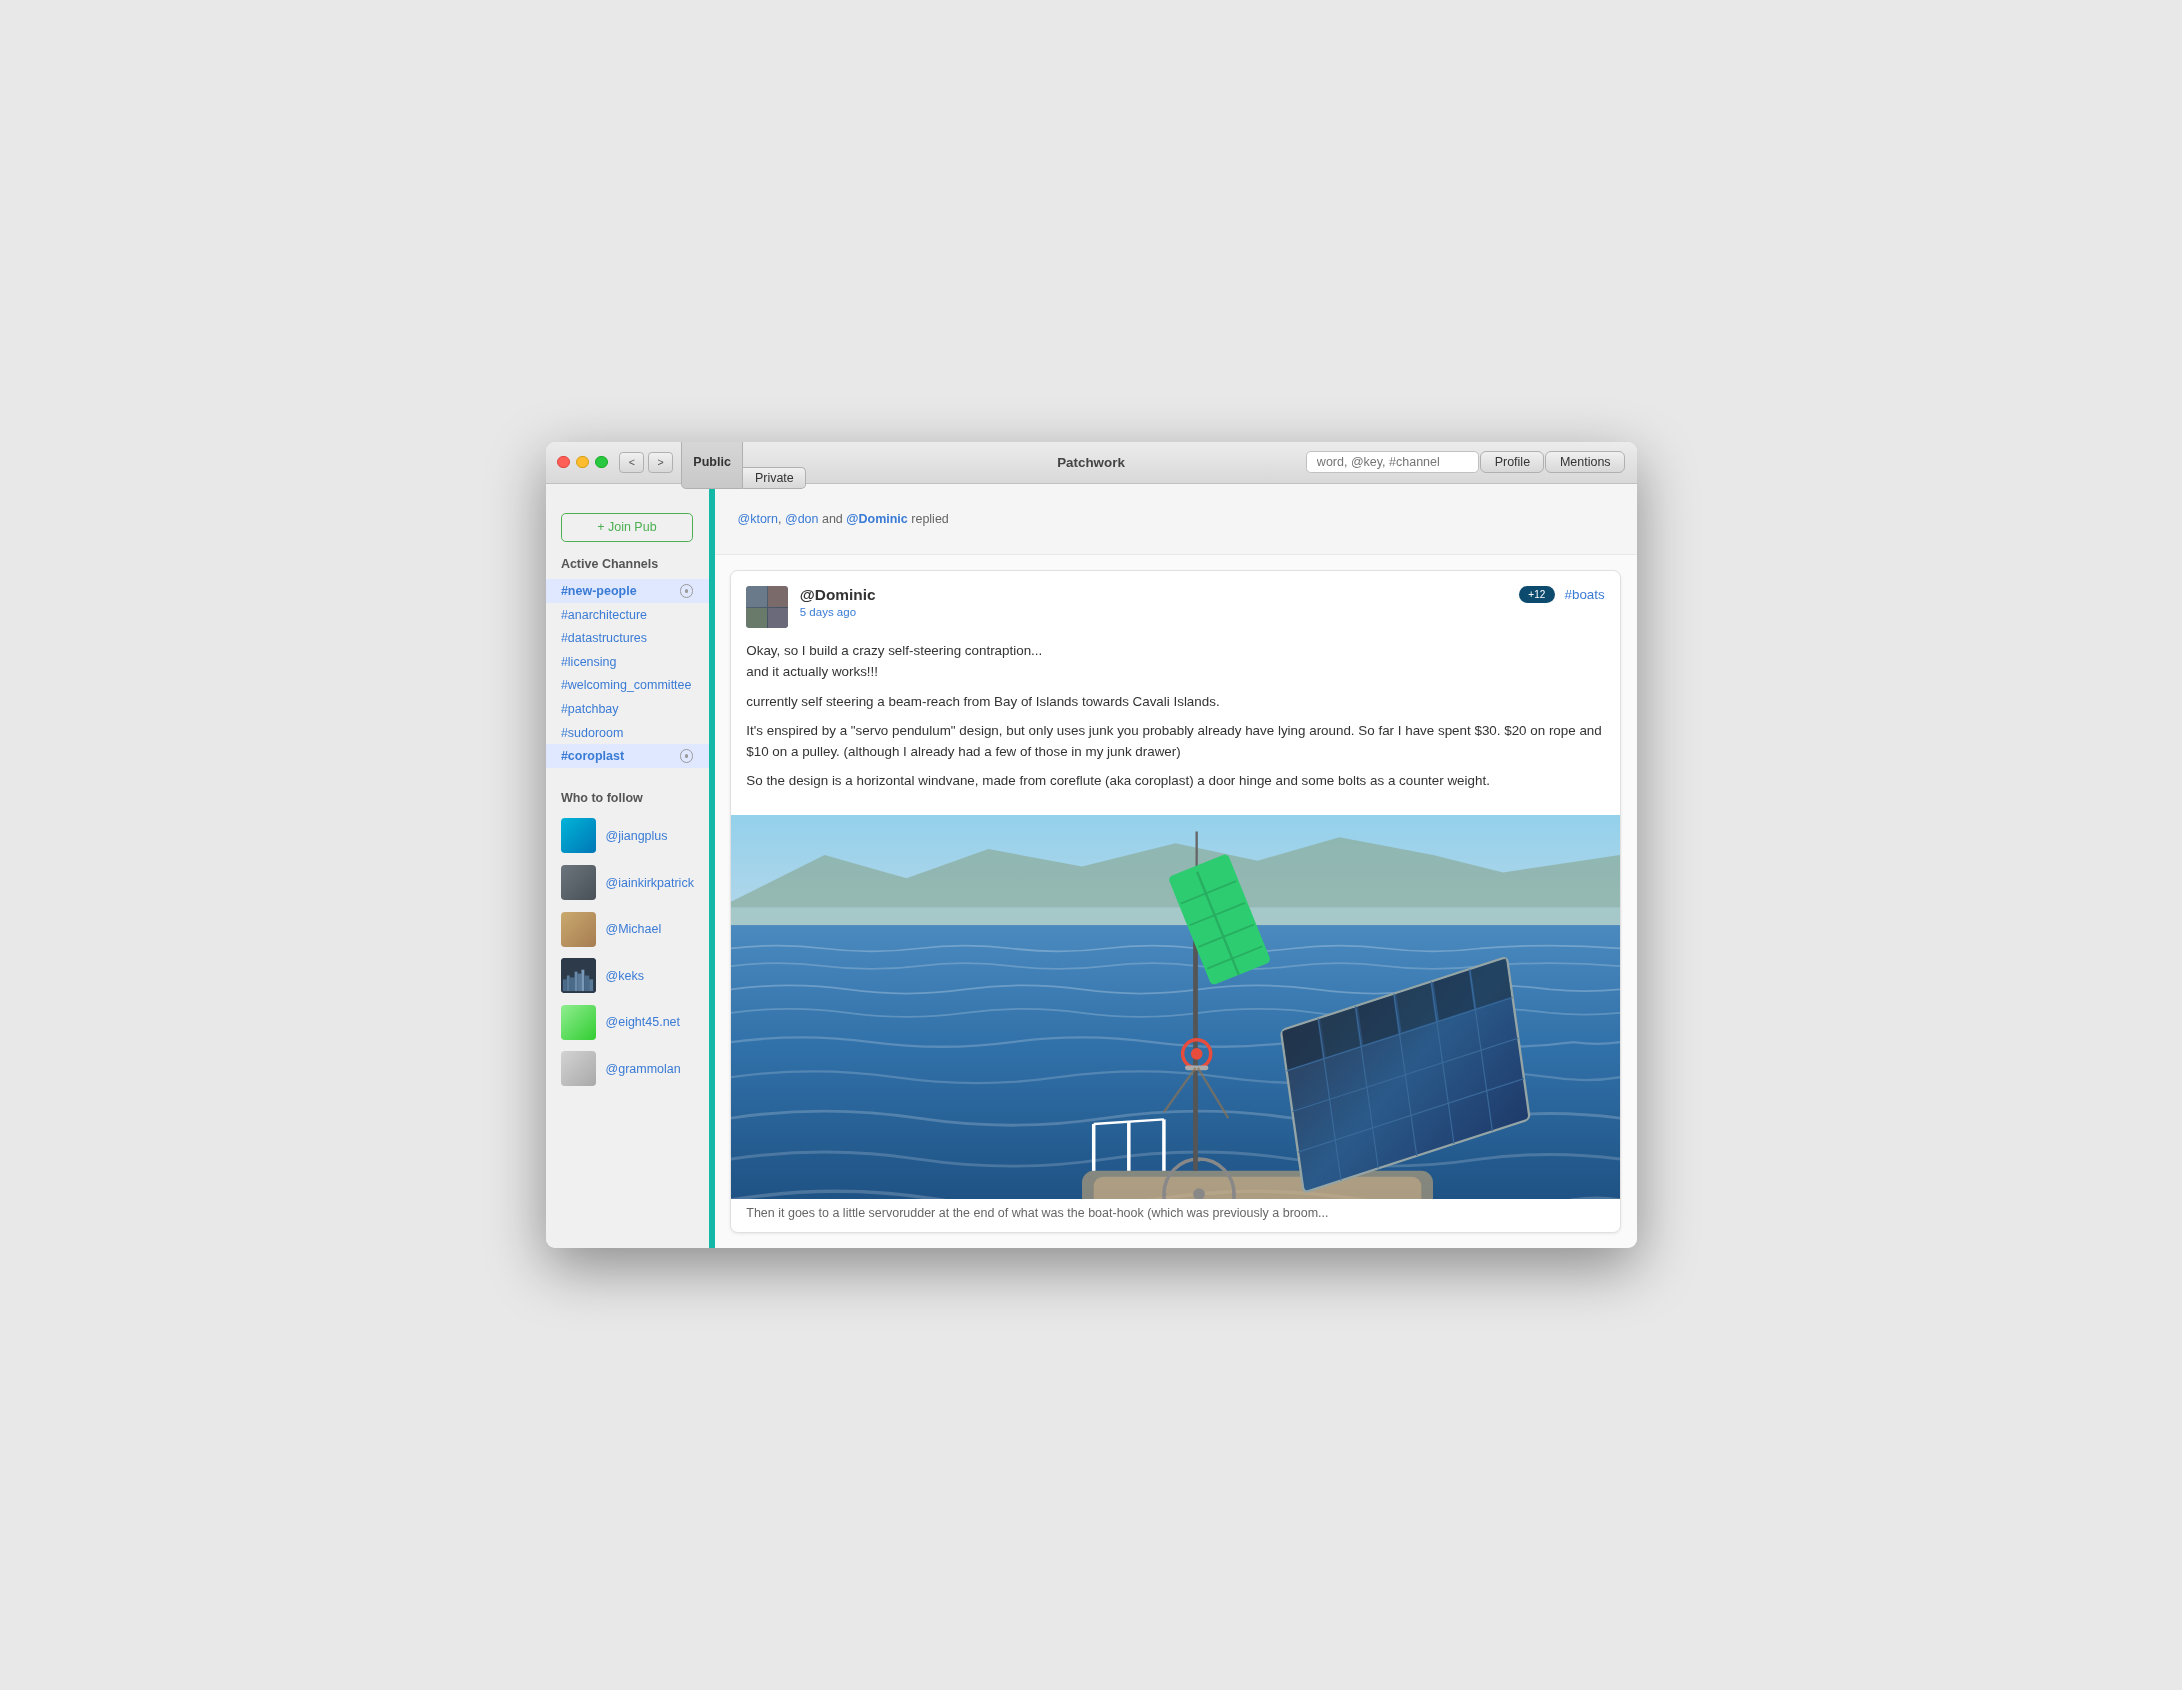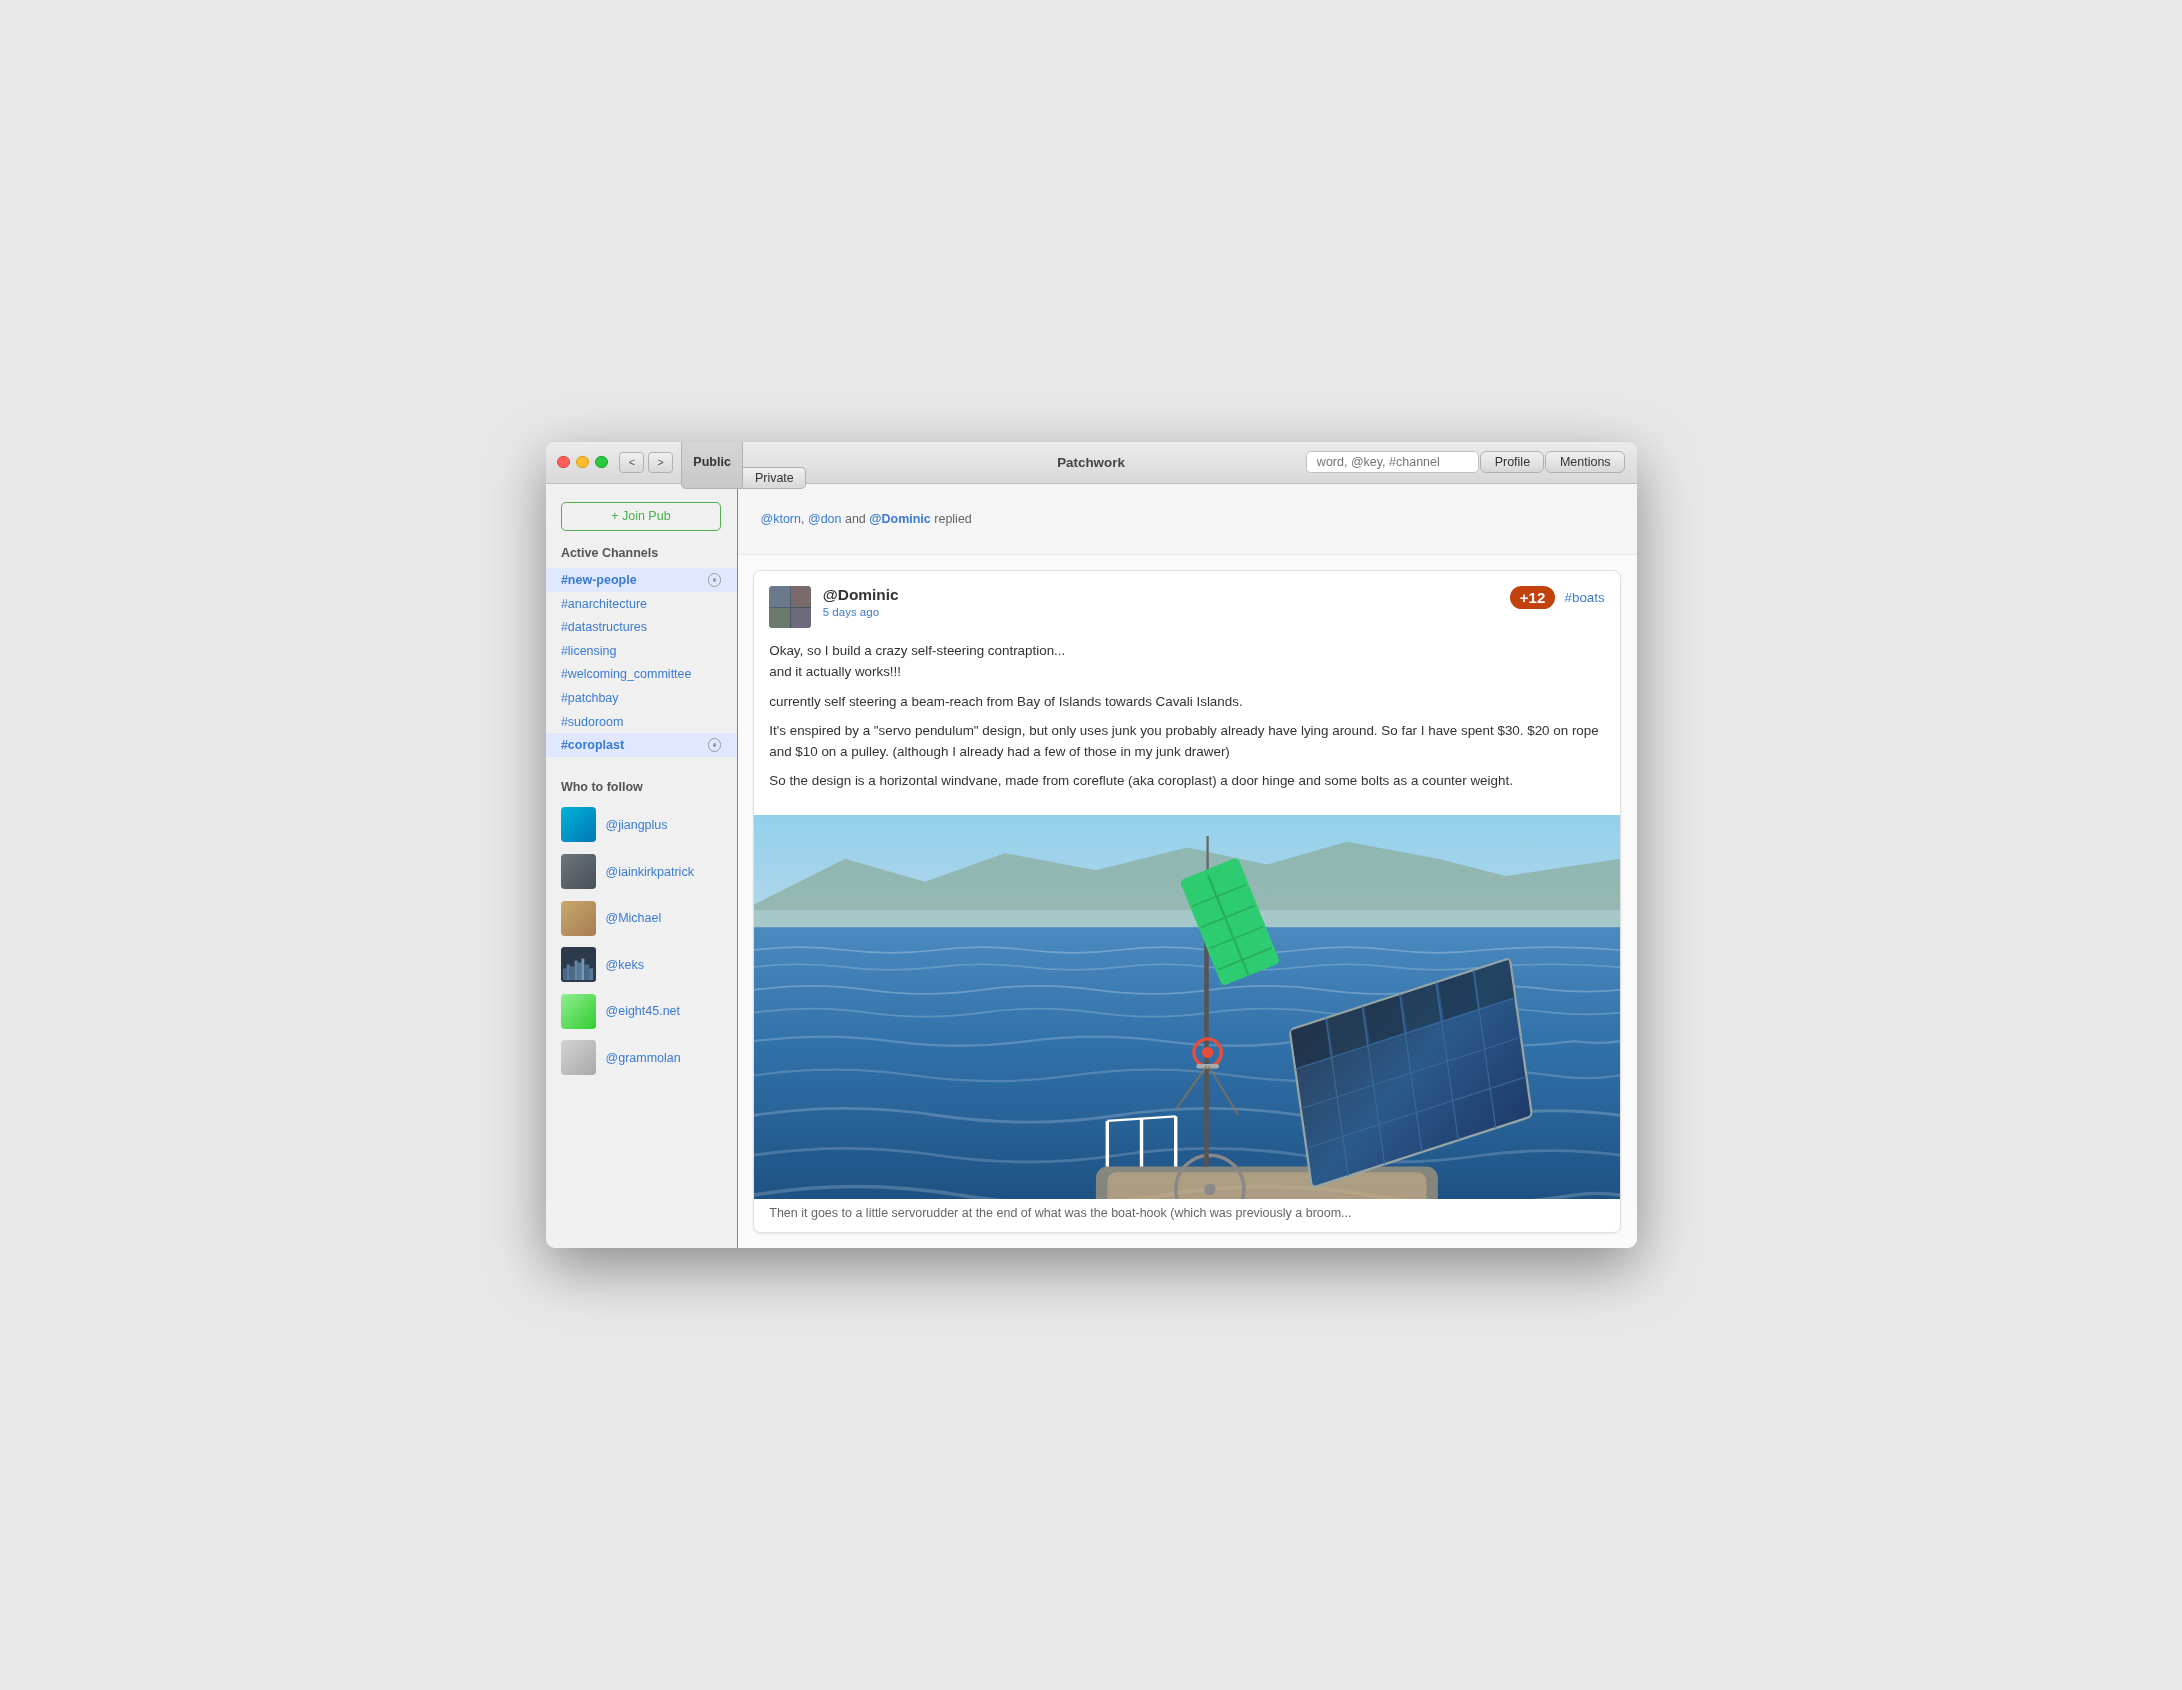--- a/index.html
+++ b/index.html
@@ -113,24 +113,24 @@
       font-size: 12.5px;
       cursor: pointer;
       color: #333;
     }
     .content-area {
       display: flex;
       flex: 1;
       overflow: hidden;
     }
     .sidebar {
-      width: 192px;
+      width: 169px;
       background: #f0f0f0;
-      border-right: 1px solid #14b8a6;
-      padding: 18px 0;
+      border-right: 6px solid #14b8a6;
+      padding: 29px 0;
       overflow-y: auto;
       flex-shrink: 0;
     }
     .join-pub-btn {
       margin: 0 15.4px 15.4px;
       display: block;
       text-align: center;
       padding: 6.7px 0;
       border: 1px solid #4CAF50;
       border-radius: 4.8px;
@@ -261,26 +261,26 @@
       font-size: 11.5px;
       color: #3a7bd5;
       margin-top: 1.9px;
     }
     .post-meta-right {
       display: flex;
       align-items: center;
       gap: 9.6px;
     }
     .reaction-badge {
-      background: #c2410c;
+      background: #0c4a6e;
       color: white;
       border-radius: 11.5px;
       padding: 2.9px 9.6px;
-      font-size: 15px;
-      font-weight: 700;
+      font-size: 10px;
+      font-weight: 400;
     }
     .channel-tag {
       color: #3a7bd5;
       font-size: 13.4px;
     }
     .post-body {
       padding: 0 15.4px 15.4px;
       font-size: 13.4px;
       line-height: 1.6;
       color: #333;

